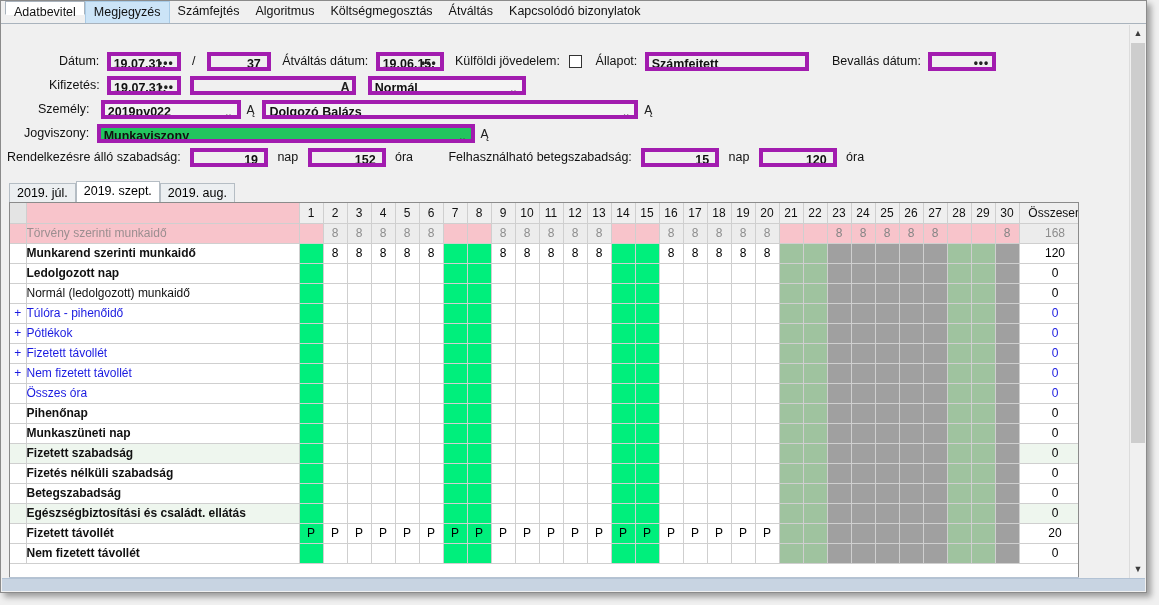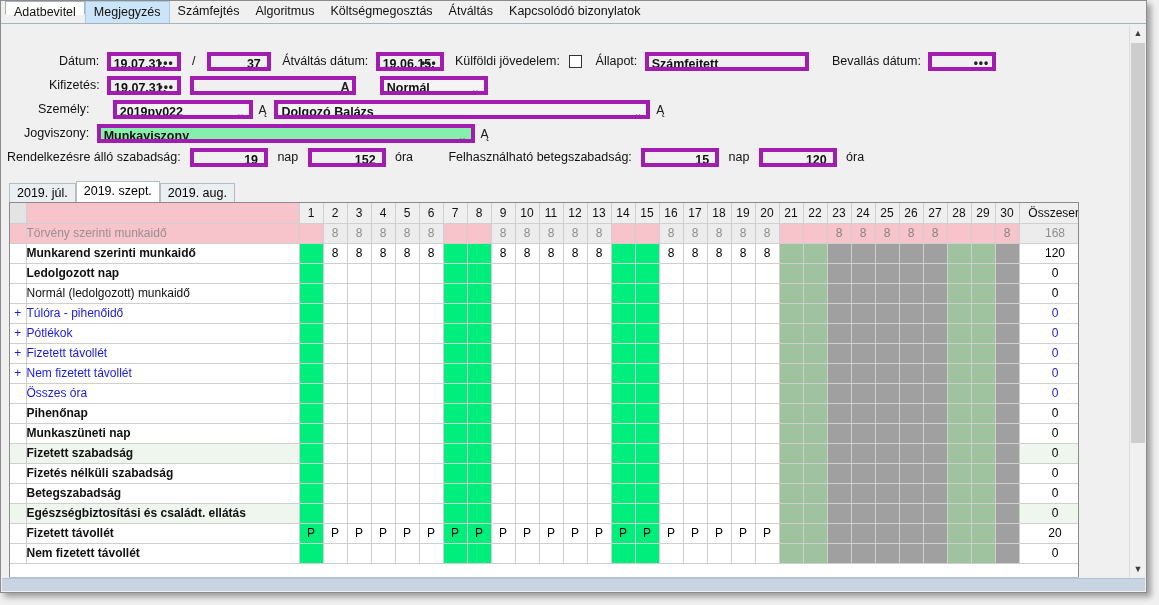--- a/index.html
+++ b/index.html
@@ -320,43 +320,43 @@
       <div class="frow" style="left:48px; top:52px;">
         <span class="lbl">Kifizetés:</span>
         <span class="fld" style="width:74px; margin-left:4px;">
           <span>19.07.31.</span>
           <span class="dots">•••</span>
         </span>
         <span class="fld" style="width:166px; margin-left:6px;">
           <span></span>
           <span class="dots" style="right:2px;">Ą</span>
         </span>
-        <span class="fld" style="width:108px; margin-left:20px; background:#f4f4f4;">
+        <span class="fld" style="width:158px; margin-left:8px; background:#f4f4f4;">
           <span>Normál</span>
           <span class="chev">⌄</span>
         </span>
       </div>
 
       <div class="frow" style="left:37px; top:76px;">
         <span class="lbl">Személy:</span>
-        <span class="fld" style="width:140px; margin-left:20px; background:#f4f4f4;">
+        <span class="fld" style="width:140px; margin-left:8px; background:#f4f4f4;">
           <span>2019pv022</span>
           <span class="chev">⌄</span>
         </span>
         <span class="clipicon">Ą</span>
         <span class="fld" style="width:376px; margin-left:2px; background:#f4f4f4;">
           <span>Dolgozó Balázs</span>
           <span class="chev">⌄</span>
         </span>
         <span class="clipicon">Ą</span>
       </div>
 
       <div class="frow" style="left:23px; top:100px;">
         <span class="lbl">Jogviszony:</span>
-        <span class="fld" style="width:378px; margin-left:4px; background:#86efac;">
+        <span class="fld" style="width:378px; margin-left:4px; background:#22c55e;">
           <span>Munkaviszony</span>
           <span class="chev">⌄</span>
         </span>
         <span class="clipicon">Ą</span>
       </div>
 
       <div class="frow" style="left:6px; top:124px;">
         <span class="lbl">Rendelkezésre álló szabadság:</span>
         <span class="fld right" style="width:78px; margin-left:6px;">19</span>
         <span class="lbl" style="margin-left:6px;">nap</span>

